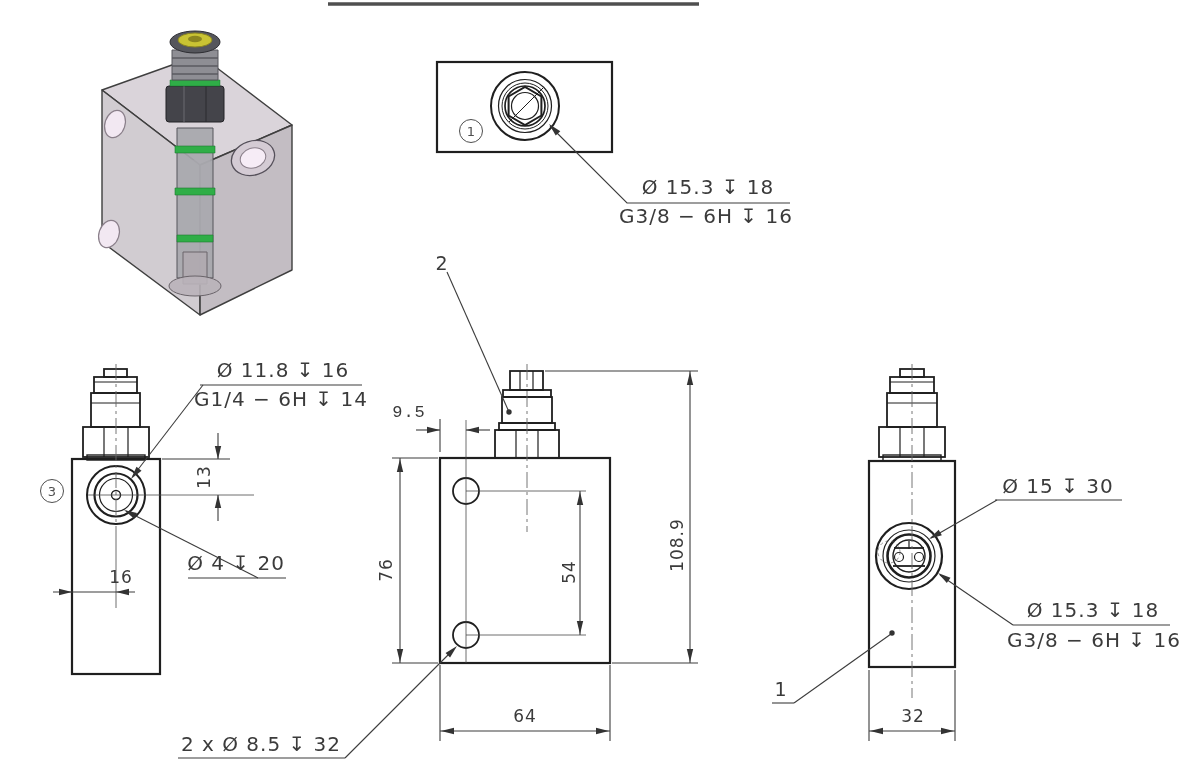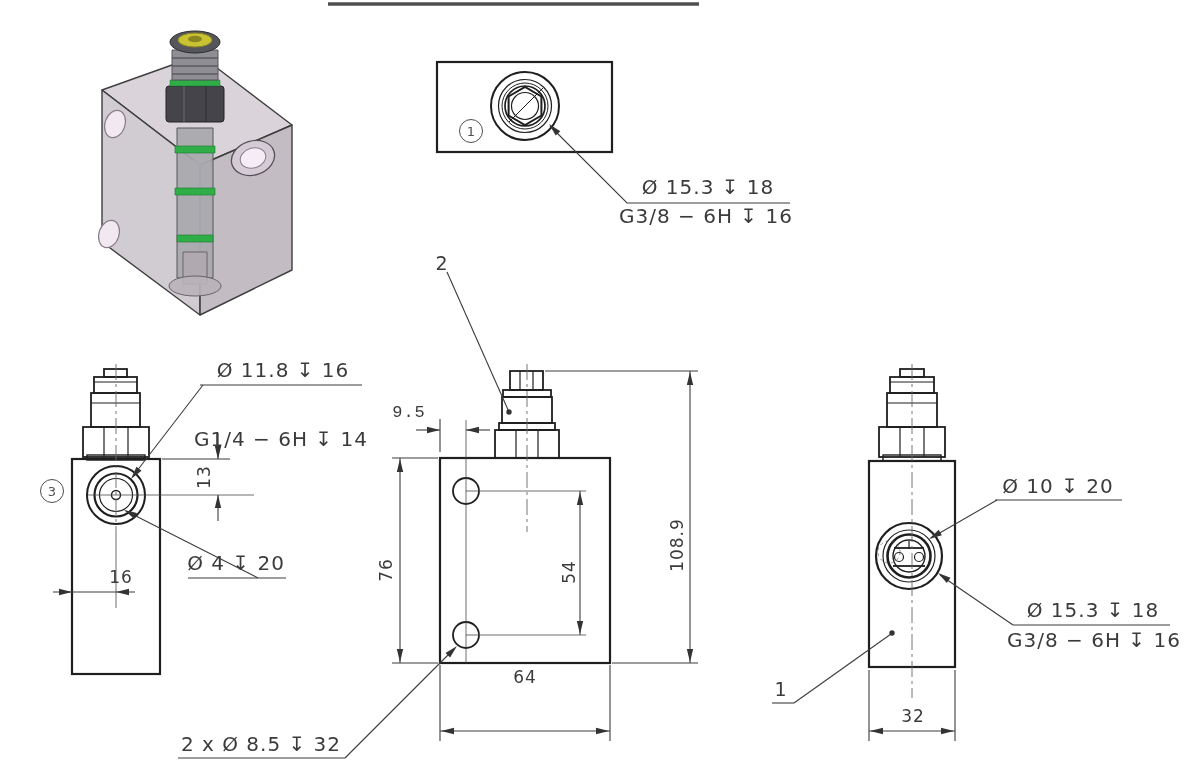--- a/index.html
+++ b/index.html
@@ -227,29 +227,29 @@
 
 <div class="balloon" style="left:471px;top:131px;">1</div>
 <span class="lbl" style="left:708px;top:187px;">Ø 15.3 ↧ 18</span>
 <span class="lbl" style="left:706px;top:216px;">G3/8 − 6H ↧ 16</span>
 
 <span class="lbl big" style="left:442px;top:263px;">2</span>
 <span class="lbl dim" style="left:409px;top:412px;font-family:Liberation Mono, monospace;">9.5</span>
 <span class="lbl dim vert" style="left:386px;top:570px;">76</span>
 <span class="lbl dim vert" style="left:569px;top:572px;">54</span>
 <span class="lbl dim vert" style="left:677px;top:545px;">108.9</span>
-<span class="lbl dim" style="left:525px;top:677px;text-align:center;">64</span>
+<span class="lbl dim" style="left:525px;top:716px;text-align:center;">64</span>
 <span class="lbl" style="left:261px;top:744px;">2 x Ø 8.5 ↧ 32</span>
 
 <div class="balloon" style="left:52px;top:491px;">3</div>
 <span class="lbl" style="left:283px;top:370px;">Ø 11.8 ↧ 16</span>
-<span class="lbl" style="left:281px;top:399px;margin-top:40px;">G1/4 − 6H ↧ 14</span>
+<span class="lbl" style="left:281px;top:399px;">G1/4 − 6H ↧ 14</span>
 <span class="lbl" style="left:236px;top:563px;">Ø 4 ↧ 20</span>
 <span class="lbl dim vert" style="left:204px;top:477px;">13</span>
 <span class="lbl dim" style="left:93px;top:577px;margin-left:28px;">16</span>
 
 <span class="lbl big" style="left:781px;top:689px;">1</span>
-<span class="lbl" style="left:1058px;top:486px;">Ø 10 ↧ 20</span>
+<span class="lbl" style="left:1058px;top:486px;">Ø 15 ↧ 30</span>
 <span class="lbl" style="left:1093px;top:610px;">Ø 15.3 ↧ 18</span>
 <span class="lbl" style="left:1094px;top:640px;">G3/8 − 6H ↧ 16</span>
 <span class="lbl dim" style="left:913px;top:716px;">32</span>
 
 </div>
 
 </body></html>

